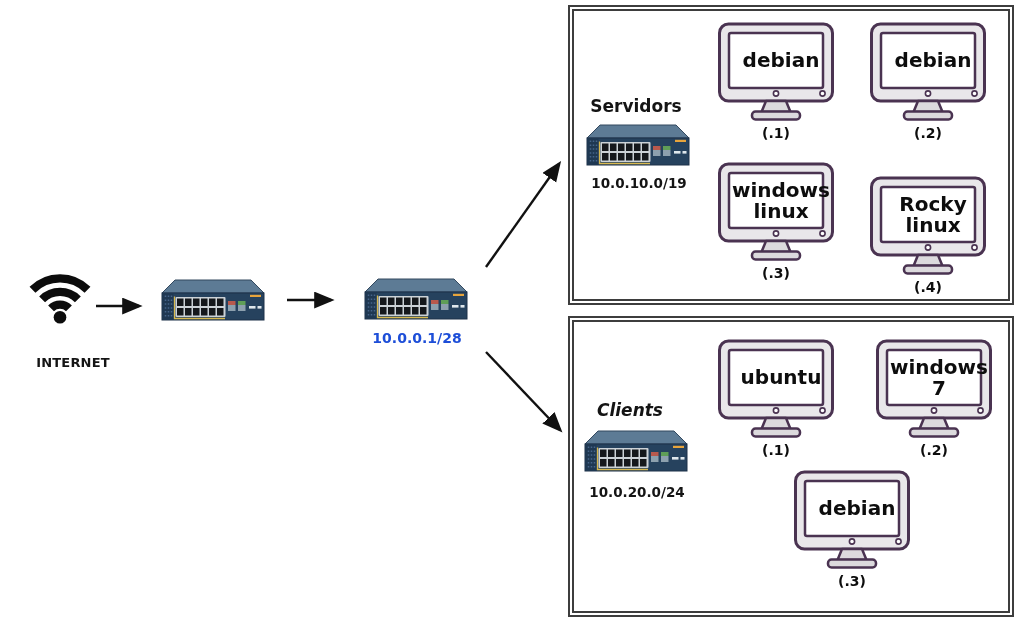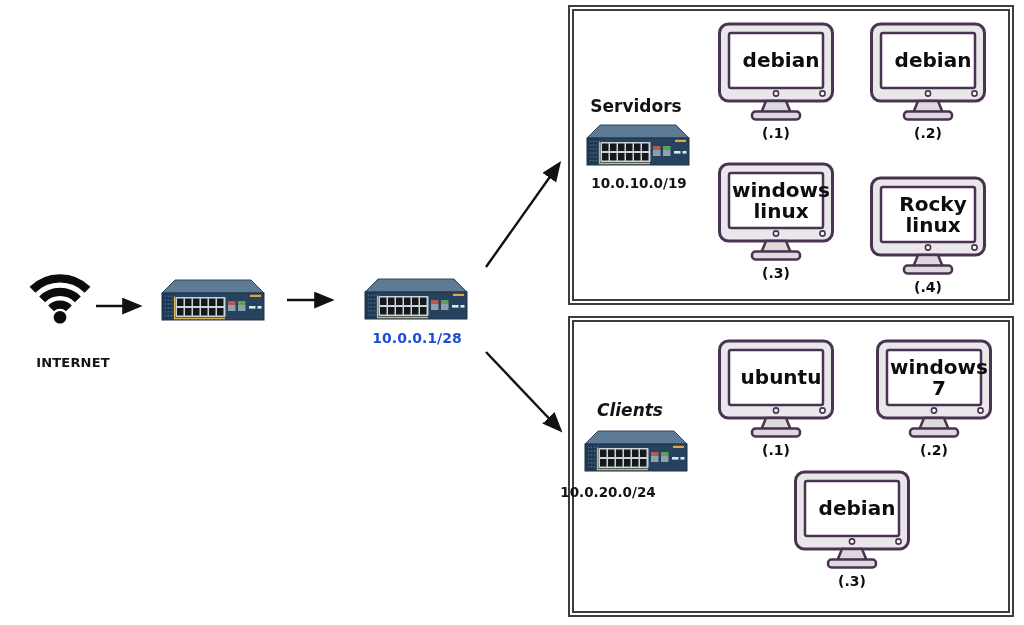--- a/index.html
+++ b/index.html
@@ -150,21 +150,21 @@
     <div class="screen-text">Rocky linux</div>
     <div class="host-addr">(.4)</div>
   </div>
 
   <div class="network-box" style="left:568px; top:316px; width:446px; height:301px;"></div>
 
   <div class="zone-label" style="left:580px; top:400px; width:100px;font-style:italic;">Clients</div>
   <svg class="switch-icon" style="left:581px; top:429px;">
     <use href="#sym-switch"></use>
   </svg>
-  <div class="subnet-label" style="left:552px; top:484px; width:112px;">10.0.20.0/24</div>
+  <div class="subnet-label" style="left:581px; top:484px; width:112px;">10.0.20.0/24</div>
 
   <div class="monitor" style="left:716px; top:339px;">
     <svg class="frame">
         <use href="#sym-monitor"></use>
       </svg>
     <div class="screen-text">ubuntu</div>
     <div class="host-addr">(.1)</div>
   </div>
   <div class="monitor" style="left:874px; top:339px;">
     <svg class="frame">

